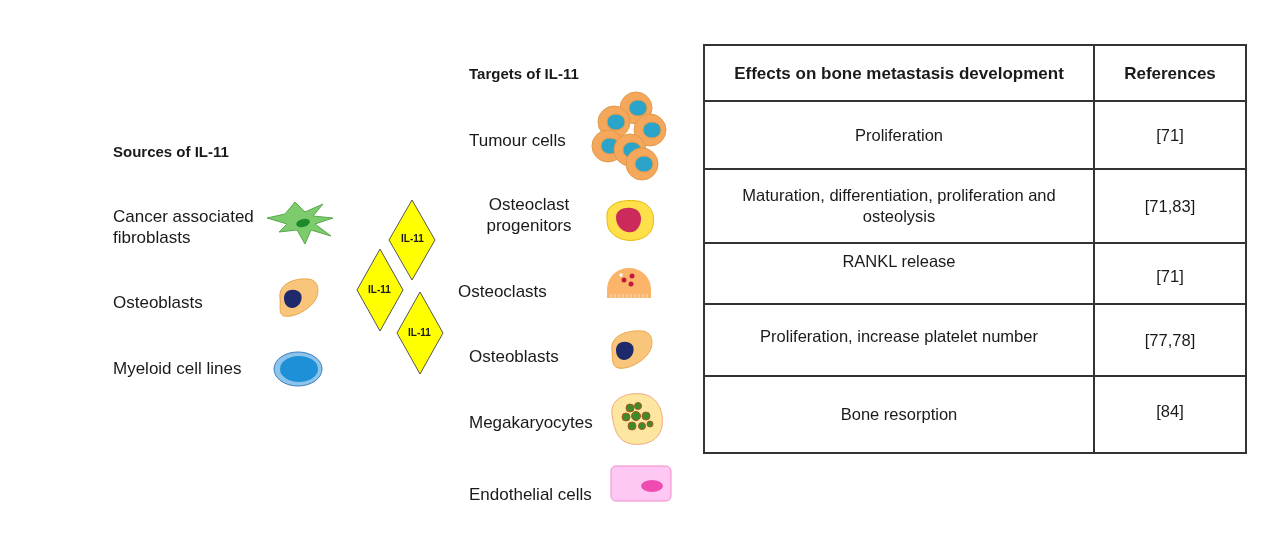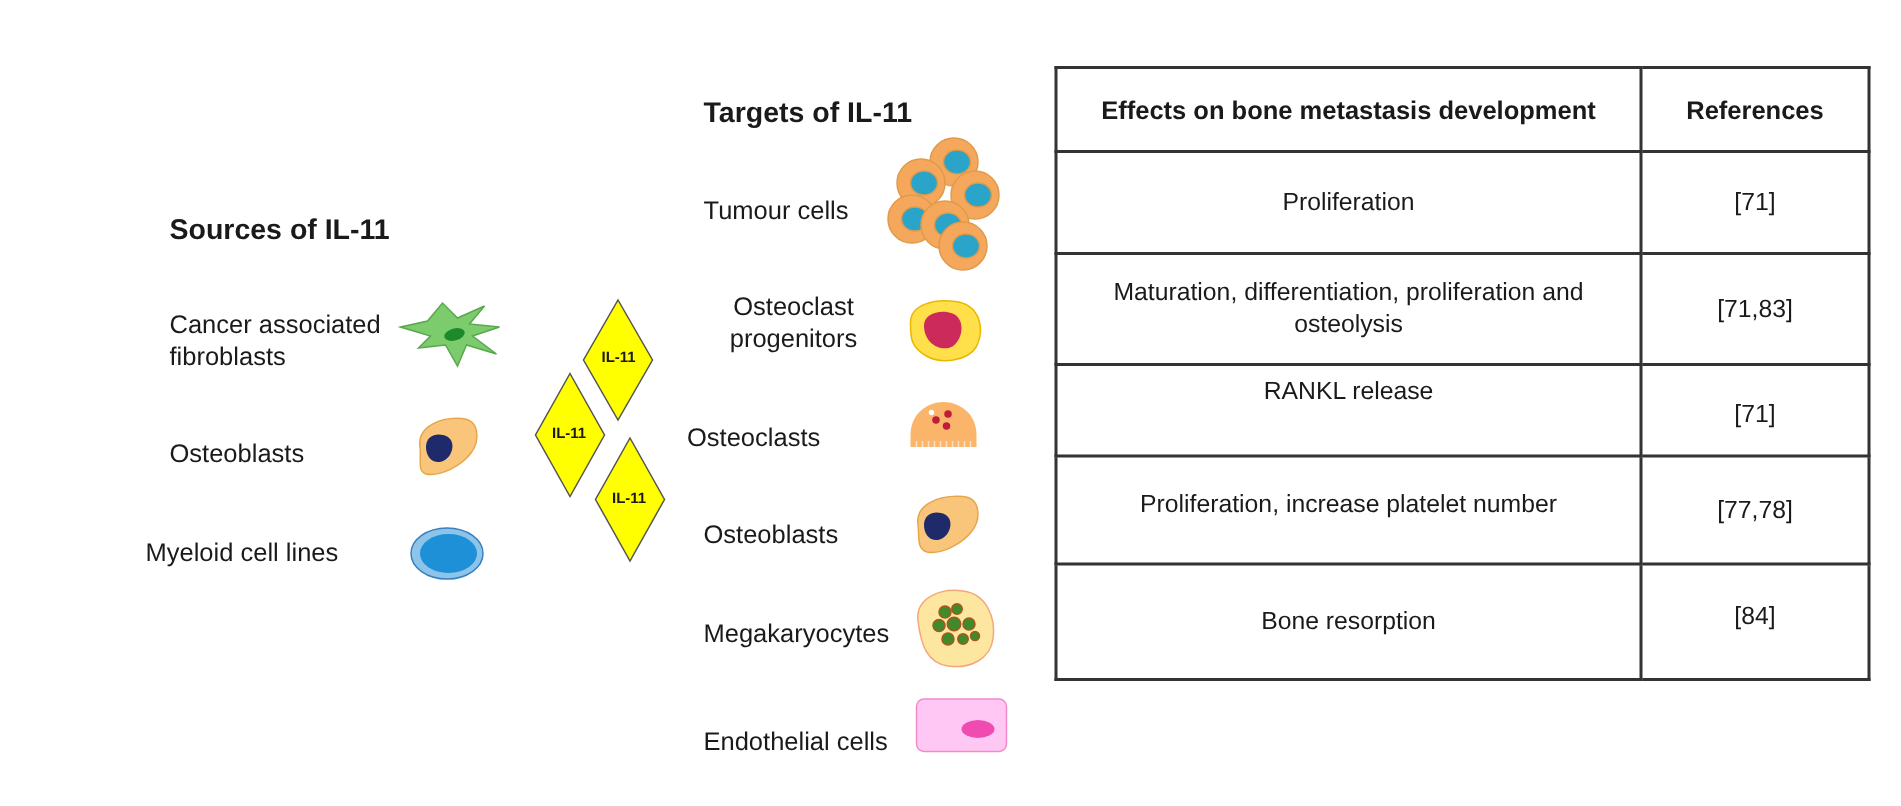--- a/index.html
+++ b/index.html
@@ -1,19 +1,19 @@
 <!DOCTYPE html>
 <html><head>
 <meta charset="utf-8">
 <style>
   html, body { margin:0; padding:0; background:#ffffff; }
   body { width:1267px; height:537px; position:relative; overflow:hidden;
          font-family:"Liberation Sans", sans-serif; color:#1a1a1a; }
   .abs { position:absolute; }
-  .heading { font-weight:bold; font-size:19px; }
+  .heading { font-weight:bold; font-size:15px; }
   .label { font-size:17px; line-height:21px; }
   .icon { position:absolute; }
   table.fx { position:absolute; left:703px; top:44px; border-collapse:collapse;
              font-size:16.5px; }
   table.fx td, table.fx th { border:2px solid #333; text-align:center; padding:0 8px;
              vertical-align:middle; line-height:21px; }
   table.fx th { font-weight:bold; font-size:17px; }
   table.fx tr > :first-child { border-left:2px solid #333; }
 </style>
 </head>
@@ -26,21 +26,21 @@
   <path d="M2,20 L20,16 L30,4 L40,14 L58,6 L48,18 L68,20 L50,26 L66,38 L46,32 L40,46 L32,32 L14,34 L22,26 Z" fill="#7ccc6e" stroke="#5aa84c" stroke-width="1"></path>
   <ellipse cx="38" cy="25" rx="7" ry="4" fill="#1d8a2a" transform="rotate(-15 38 25)"></ellipse>
 </svg>
 
 <div class="abs label" style="left:113px;top:292px;">Osteoblasts</div>
 <svg class="icon" style="left:274px;top:276px;" width="48" height="44">
   <path d="M6,22 C4,8 20,2 34,3 C46,4 46,18 40,26 C34,34 20,42 10,40 C4,38 7,30 6,22 Z" fill="#f9c57a" stroke="#e8a64a" stroke-width="1"></path>
   <path d="M10,22 C10,14 18,12 24,15 C30,18 28,28 22,31 C16,34 10,30 10,22 Z" fill="#1f2a6b"></path>
 </svg>
 
-<div class="abs label" style="left:97px;top:358px;">Myeloid cell lines</div>
+<div class="abs label" style="left:113px;top:358px;">Myeloid cell lines</div>
 <svg class="icon" style="left:272px;top:350px;" width="52" height="38">
   <ellipse cx="26" cy="19" rx="24" ry="17" fill="#8cc4ea" stroke="#3b7fbf" stroke-width="1"></ellipse>
   <ellipse cx="27" cy="19" rx="19" ry="13" fill="#1e90d8"></ellipse>
 </svg>
 
 <svg class="abs" style="left:355px;top:198px;" width="92" height="178">
   <g>
     <polygon points="57,2 80,42 57,82 34,42" fill="#ffff00" stroke="#555" stroke-width="1"></polygon>
   </g>
   <g>

